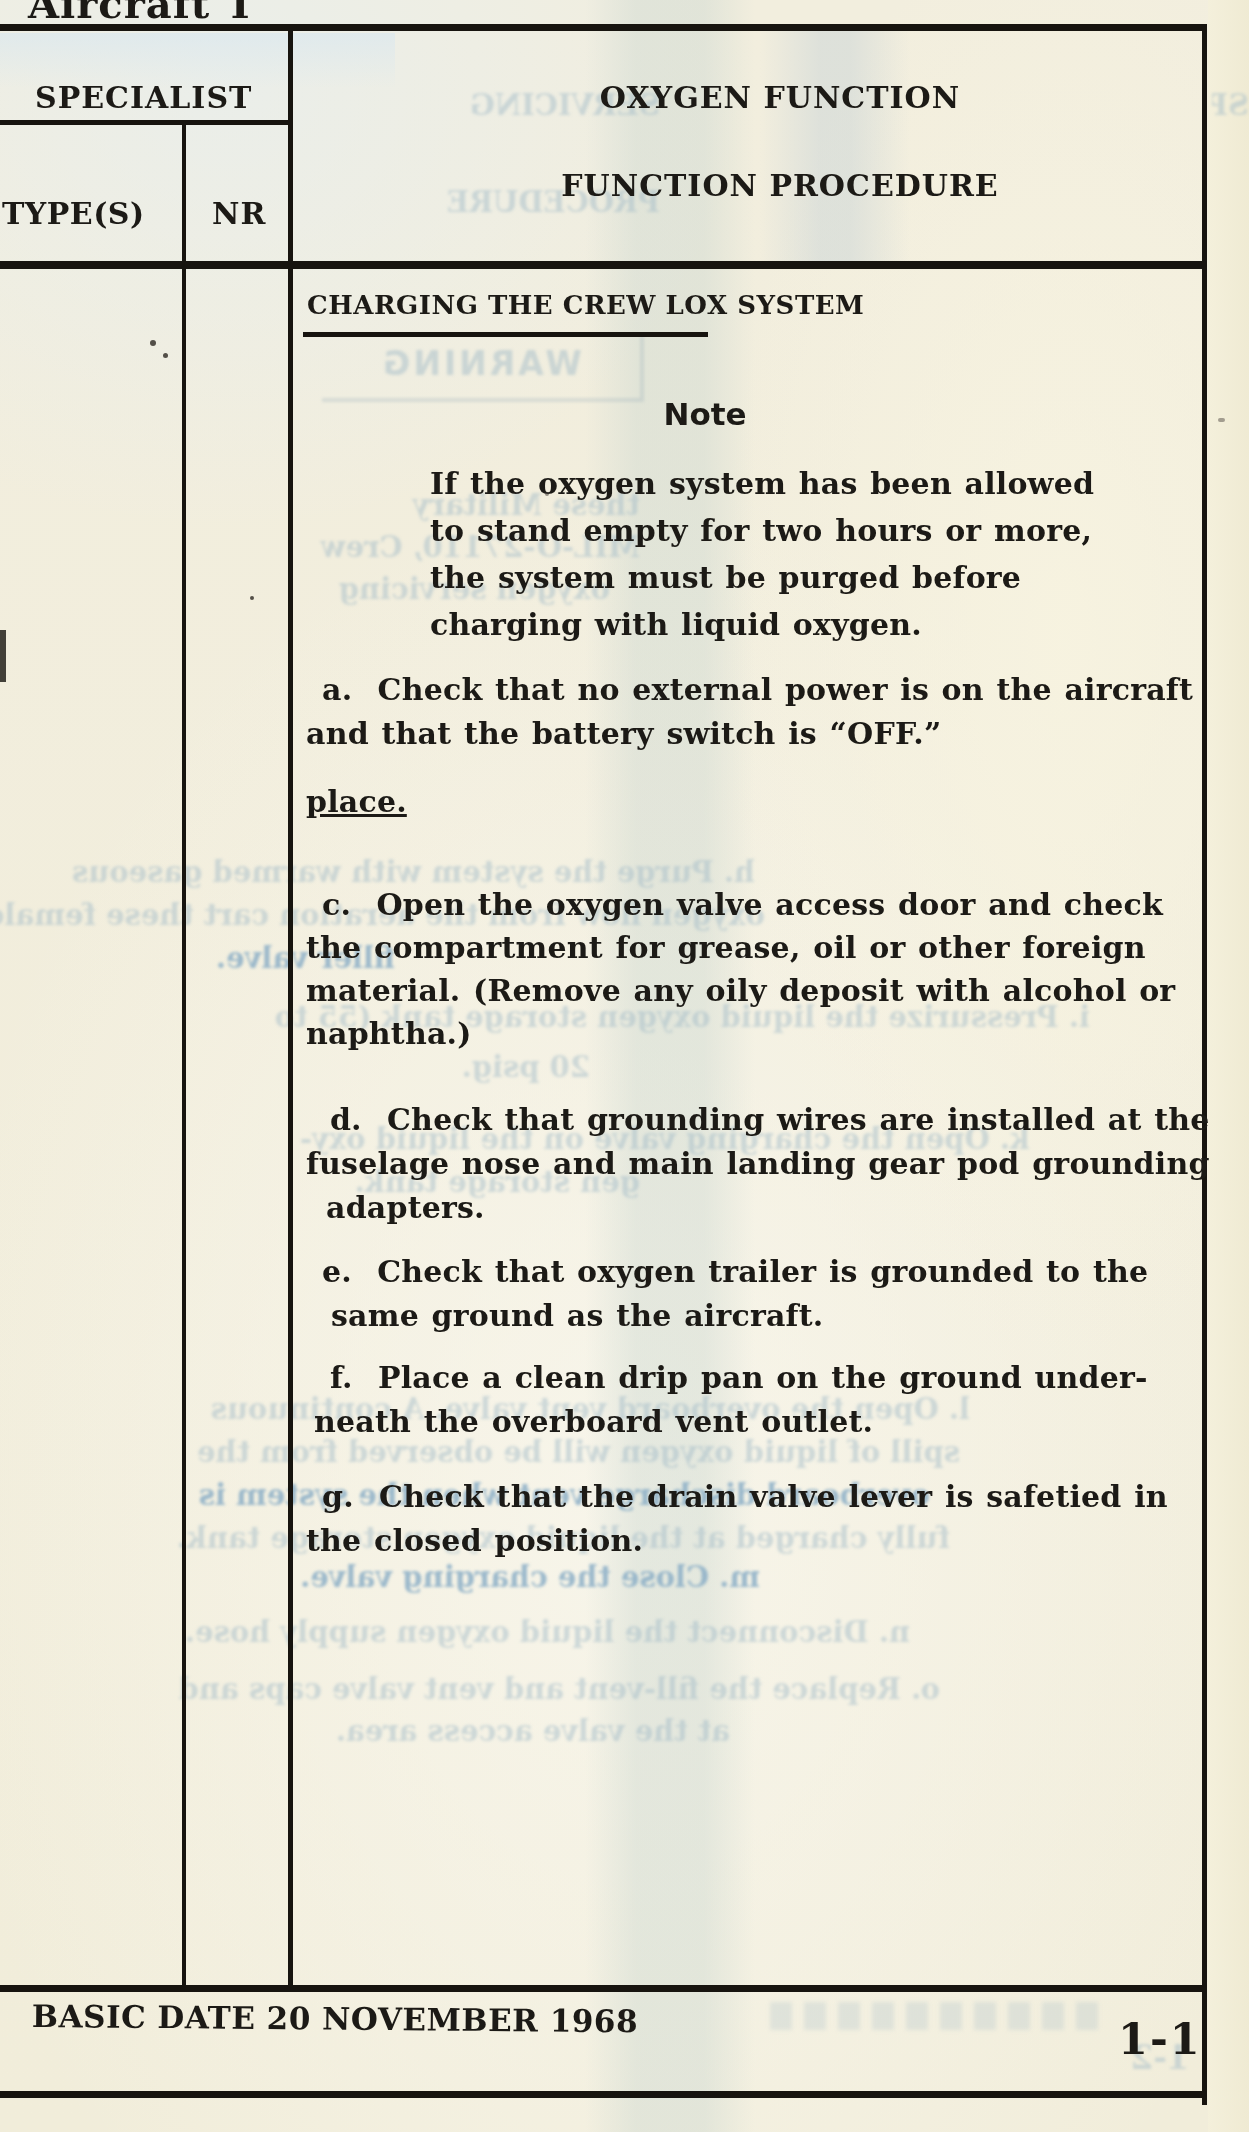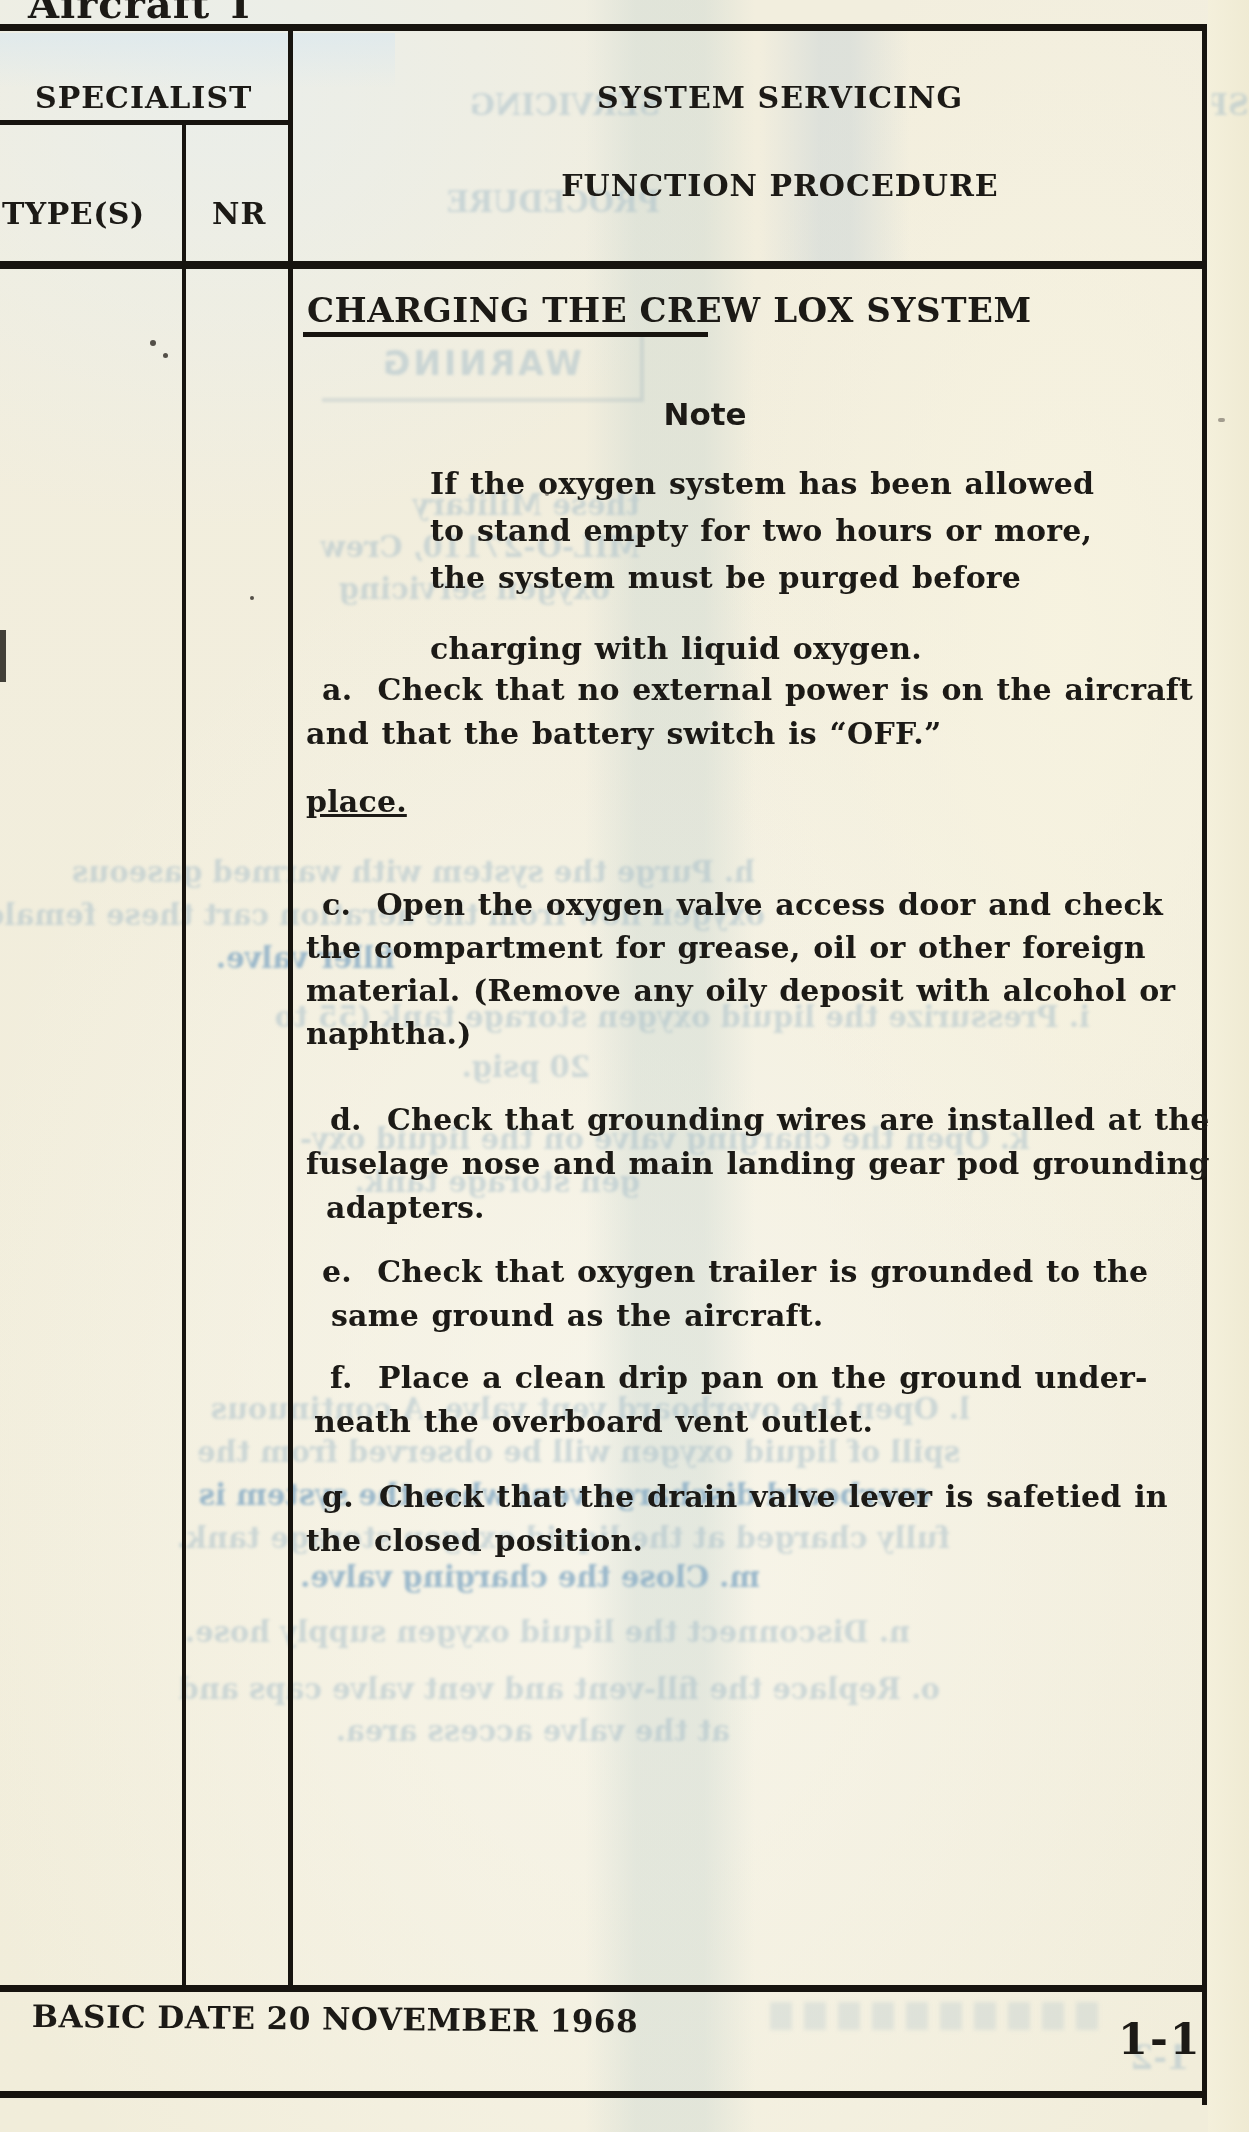--- a/index.html
+++ b/index.html
@@ -70,32 +70,32 @@
   <div class="vline" style="left:182px;top:121px;width:4px;height:1871px;"></div>
   <div class="vline" style="left:288px;top:24px;width:5px;height:1968px;"></div>
   <div class="vline" style="left:1202px;top:24px;width:5px;height:2081px;"></div>
   <div class="vline" style="left:0;top:630px;width:6px;height:52px;opacity:.8;"></div>
 
   <div class="t" style="left:28px;top:-20px;font-size:40px;letter-spacing:1px;">Aircraft T</div>
 
   <div class="t hdr" style="left:35px;top:80px;">SPECIALIST</div>
   <div class="t hdr" style="left:2px;top:196px;letter-spacing:.5px;">TYPE(S)</div>
   <div class="t hdr" style="left:212px;top:196px;">NR</div>
-  <div class="t hdr" style="left:360px;top:80px;width:840px;text-align:center;">SYSTEM SERVICING</div>
+  <div class="t hdr" style="left:360px;top:80px;width:840px;text-align:center;">OXYGEN FUNCTION</div>
   <div class="t hdr" style="left:360px;top:168px;width:840px;text-align:center;">FUNCTION PROCEDURE</div>
 
-  <div class="t" style="left:307px;top:290px;font-size:34px;letter-spacing:.5px;">CHARGING THE CREW LOX SYSTEM</div>
+  <div class="t" style="left:307px;top:290px;font-size:26px;letter-spacing:.5px;">CHARGING THE CREW LOX SYSTEM</div>
   <div class="hline" style="left:303px;top:332px;width:405px;height:5px;"></div>
 
   <div class="t" style="left:640px;top:396px;width:130px;text-align:center;font-family:'DejaVu Sans','Liberation Sans',sans-serif;font-size:31px;">Note</div>
   <div style="position:absolute;left:430px;top:460px;">
     <div class="t body-line" style="position:static;line-height:47px;">If the oxygen system has been allowed</div>
     <div class="t body-line" style="position:static;line-height:47px;">to stand empty for two hours or more,</div>
     <div class="t body-line" style="position:static;line-height:47px;">the system must be purged before</div>
-    <div class="t body-line" style="position:static;line-height:47px;margin-top:24px;">charging with liquid oxygen.</div>
+    <div class="t body-line" style="position:static;line-height:47px;">charging with liquid oxygen.</div>
   </div>
 
   <div style="position:absolute;left:306px;top:668px;">
     <div class="t body-line" style="position:static;padding-left:16px;">a.  Check that no external power is on the aircraft</div>
     <div class="t body-line" style="position:static;">and that the battery switch is “OFF.”</div>
   </div>
   <div style="position:absolute;left:306px;top:780px;">
     <div class="t body-line" style="position:static;text-decoration:underline;">place.</div>
   </div>
   <div style="position:absolute;left:306px;top:883px;">

